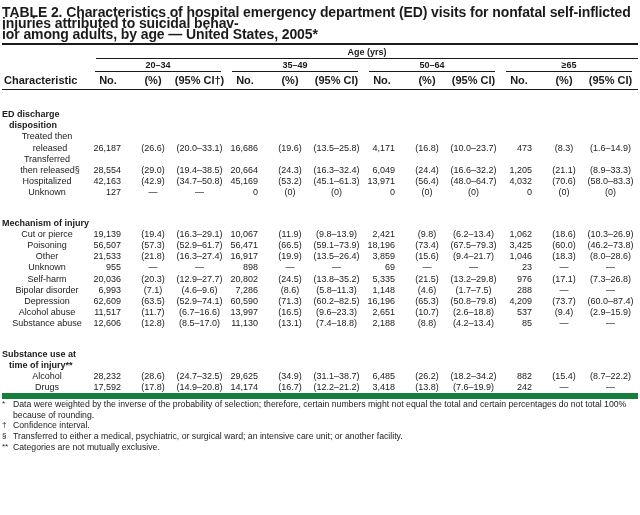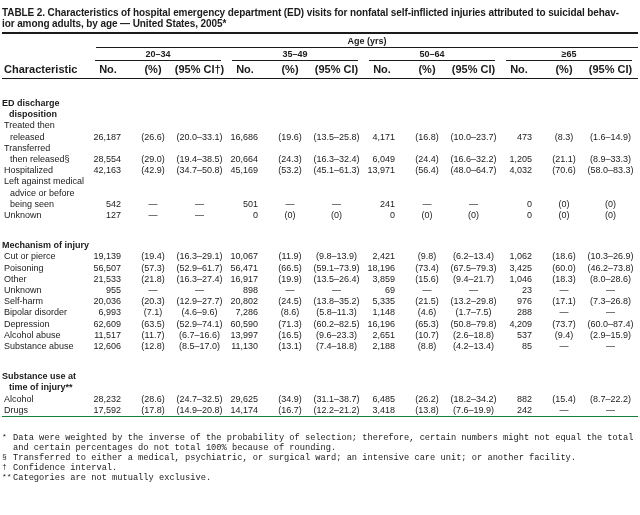--- a/index.html
+++ b/index.html
@@ -1,41 +1,41 @@
 <!DOCTYPE html>
 <html><head>
 <meta charset="utf-8">
 <style>
   html,body{margin:0;padding:0;background:#fff;}
   body{width:640px;height:515px;overflow:hidden;
        font-family:"Liberation Sans","DejaVu Sans",sans-serif;color:#1b1b1b;}
   .page{width:640px;height:515px;position:relative;}
-  .title{margin:7px 2px 3px 2px;font-size:10px;font-weight:700;line-height:11px;
+  .title{margin:7px 2px 3px 2px;font-size:14px;font-weight:700;line-height:11px;
          white-space:pre-line;letter-spacing:-0.1px;}
   table{border-collapse:collapse;table-layout:fixed;width:636px;margin:2px 2px 0 2px;
-        border-top:2px solid #1b1b1b;border-bottom:1px solid #15803d;}
+        border-top:2px solid #1b1b1b;border-bottom:6px solid #15803d;}
   thead td,thead th{font-weight:700;font-size:9px;padding:0;}
   .rule-age{border-bottom:1px solid #1b1b1b;text-align:center;margin-left:6px;
             padding:2px 0 1px 0;}
   .rule-grp{border-bottom:1px solid #1b1b1b;text-align:center;margin:0 6px 0 5px;
             padding:1px 0 1px 0;}
   tr.hdr th{border-bottom:1px solid #1b1b1b;vertical-align:bottom;
             padding:2px 0 3px 0;font-size:11px;}
   tr.hdr th.lbl{text-align:left;padding-left:2px;}
   tr.hdr th.hnum{text-align:center;padding-right:8px;}
   tr.hdr th.hpct{text-align:center;}
   tr.hdr th.hci{}
   tbody td{font-size:9px;line-height:11.2px;vertical-align:bottom;padding:0;}
-  td.lbl{padding-left:8px;text-indent:-6px;white-space:pre-line;}
+  td.lbl{padding-left:8px;text-indent:-6px;white-space:pre-line;text-align:center;}
   td.num{text-align:right;padding-right:13px;}
   td.pct{text-align:center;}
   td.ci{text-align:center;}
   tr.section td{font-weight:700;padding-left:7px;text-indent:-7px;
                 white-space:pre-line;padding-top:19px;}
-  .footnotes{margin:16px 2px 0 2px;font-size:8.7px;line-height:10px;font-family:Liberation Mono, monospace;}
+  .footnotes{margin:0 2px 0 2px;font-size:8.7px;line-height:10px;}
   .fn{padding-left:11px;}
   .fn .sym{display:inline-block;width:11px;margin-left:-11px;font-size:8px;
            position:relative;top:-1px;}
 </style>
 </head>
 <body>
 
 <div class="page">
   <div class="title">TABLE 2. Characteristics of hospital emergency department (ED)  visits for nonfatal self-inflicted injuries attributed to suicidal behav-
 ior among adults, by age — United States, 2005*</div>
@@ -139,37 +139,20 @@
           <td class="pct">(53.2)</td>
           <td class="ci">(45.1–61.3)</td>
           <td class="num">13,971</td>
           <td class="pct">(56.4)</td>
           <td class="ci">(48.0–64.7)</td>
           <td class="num">4,032</td>
           <td class="pct">(70.6)</td>
           <td class="ci">(58.0–83.3)</td>
         </tr>
         <tr>
-          <td class="lbl">Left against medical
-advice or before
-being seen</td>
-          <td class="num">542</td>
-          <td class="pct">—</td>
-          <td class="ci">—</td>
-          <td class="num">501</td>
-          <td class="pct">—</td>
-          <td class="ci">—</td>
-          <td class="num">241</td>
-          <td class="pct">—</td>
-          <td class="ci">—</td>
-          <td class="num">0</td>
-          <td class="pct">(0)</td>
-          <td class="ci">(0)</td>
-        </tr>
-        <tr>
           <td class="lbl">Unknown</td>
           <td class="num">127</td>
           <td class="pct">—</td>
           <td class="ci">—</td>
           <td class="num">0</td>
           <td class="pct">(0)</td>
           <td class="ci">(0)</td>
           <td class="num">0</td>
           <td class="pct">(0)</td>
           <td class="ci">(0)</td>
@@ -346,17 +329,17 @@
           <td class="pct">(13.8)</td>
           <td class="ci">(7.6–19.9)</td>
           <td class="num">242</td>
           <td class="pct">—</td>
           <td class="ci">—</td>
         </tr>
       </tbody>
   </table>
   <div class="footnotes" id="footnotes">
       <div class="fn"><span class="sym">*</span><span class="txt">Data were weighted by the inverse of the probability of selection; therefore, certain numbers might not equal the total and certain percentages do not total 100% because of rounding.</span></div>
+      <div class="fn"><span class="sym">†</span><span class="txt">Confidence interval.</span></div>
       <div class="fn"><span class="sym">§</span><span class="txt">Transferred to either a medical, psychiatric, or surgical ward; an intensive care unit; or another facility.</span></div>
-      <div class="fn"><span class="sym">†</span><span class="txt">Confidence interval.</span></div>
       <div class="fn"><span class="sym">**</span><span class="txt">Categories are not mutually exclusive.</span></div>
     </div>
 </div>
 
 </body></html>

